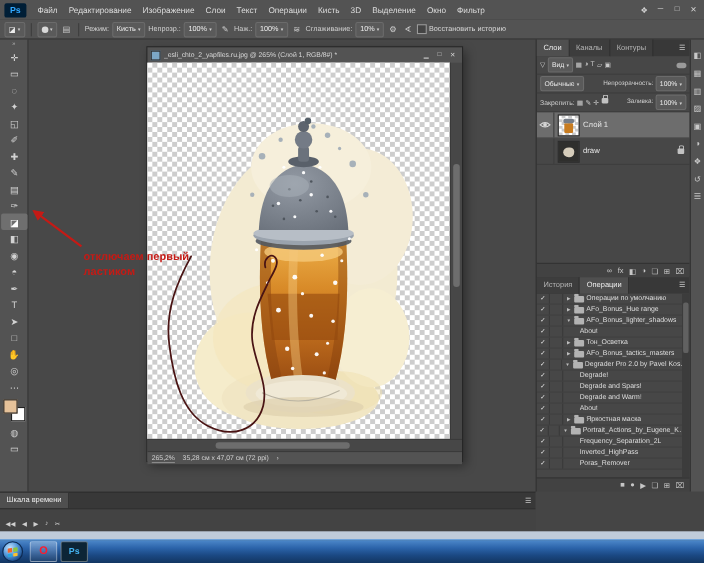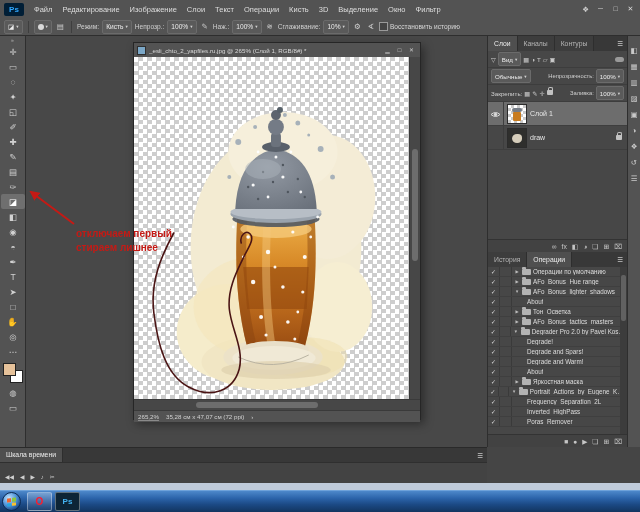--- a/index.html
+++ b/index.html
@@ -655,21 +655,21 @@
   <defs>
     <marker id="ah" viewBox="0 0 10 10" refX="8" refY="5" markerWidth="5" markerHeight="5" orient="auto">
       <path d="M0 0 L10 5 L0 10 Z" fill="#c51a15"></path>
     </marker>
   </defs>
   <path id="arrow-path" d="M74 224 L31 192" stroke="#c51a15" stroke-width="2" fill="none" marker-end="url(#ah)"></path>
 </svg>
 
 <div id="annotation-text" style="color: rgb(197, 26, 21);">
     <div>отключаем первый</div>
-    <div>стираем лишнее</div>
+    <div>ластиком</div>
   </div>
 
 <div id="taskbar">
   <div class="start-orb">
     <span class="flag">
         <i></i>
         <i></i>
         <i></i>
         <i></i>
       </span>

